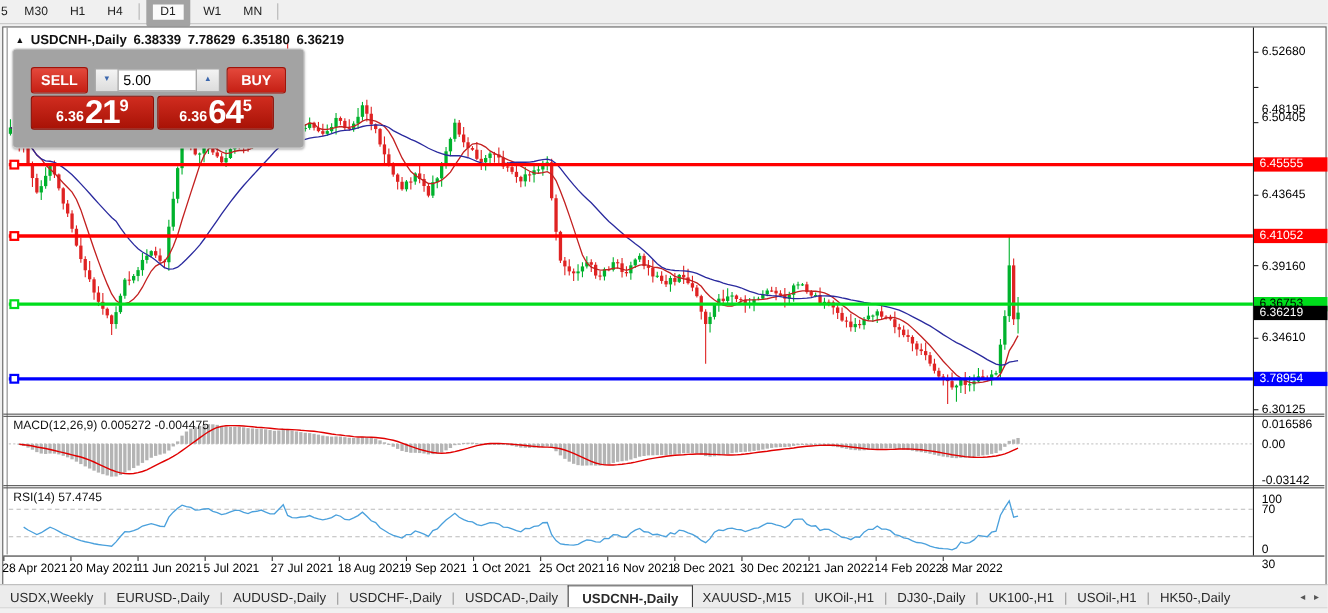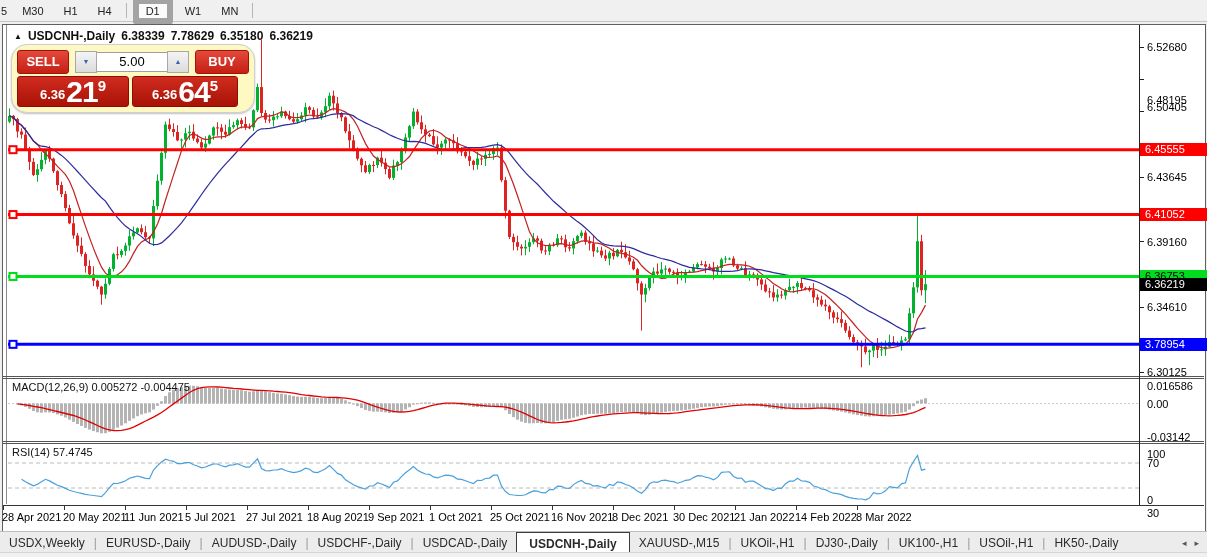--- a/index.html
+++ b/index.html
@@ -15,33 +15,33 @@
   
   #frame{left:2px;top:24px;width:1202px;height:506px;background:#fff;border:1px solid #5f5f5f;}
   #frame-inner-edge{left:6px;top:25px;width:1px;height:479px;background:#8a8a8a;}
   .sepline{left:3px;width:1201px;height:1px;background:#555;}
   #axis-vline{left:1139px;top:25px;width:1px;height:480px;background:#222;}
   
   #chart-header{left:14px;top:29px;height:14px;display:flex;align-items:center;font-size:12px;font-weight:600;color:#111;z-index:6}
   #chart-header .tri{font-size:8px;margin-right:6px;color:#111}
   #chart-header span{margin-right:6px}
   
-  #trade-widget{left:11px;top:44px;z-index:7;background:#fef9c3;border:1px solid #cfcfcf;
-    border-radius:16px;padding:5px;box-shadow:0 1px 2px rgba(0,0,0,.25);}
+  #trade-widget{left:11px;top:44px;z-index:7;background:#a3a3a3;border:1px solid #cfcfcf;
+    border-radius:4px;padding:16px;box-shadow:0 1px 2px rgba(0,0,0,.25);}
   #tw-row1{display:flex;align-items:center;height:23px;}
   .twbtn{height:22px;display:flex;align-items:center;justify-content:center;color:#fff;
      font-size:13px;font-weight:600;border-radius:3px;
      background:linear-gradient(180deg,#e4493c 0%,#c51f14 100%);border:1px solid #a31208;cursor:pointer}
   #sell-btn{width:50px;margin-right:6px}
   #buy-btn{width:52px;margin-left:6px}
   .spinbtn{width:20px;height:20px;background:linear-gradient(180deg,#f4f4f4,#dcdcdc);
      border:1px solid #a8a8a8;display:flex;align-items:center;justify-content:center;
      font-size:7px;color:#3a66ad;cursor:pointer}
   #vol-field{width:62px;height:18px;border:1px solid #a0a0a0;border-left:none;border-right:none;
-     font-size:13px;text-align:center;padding:0 4px;color:#000;background:#fff;outline:none}
+     font-size:13px;text-align:left;padding:0 4px;color:#000;background:#fff;outline:none}
   #tw-row2{display:flex;margin-top:3px;}
   .pricebox{height:29px;border-radius:3px;color:#fff;display:flex;align-items:flex-start;
      justify-content:center;background:linear-gradient(180deg,#d02c1f 0%,#a81206 100%);
      border:1px solid #8e0d04;cursor:pointer}
   #sell-price{width:110px;margin-right:3px}
   #buy-price{width:104px}
   .pb-prefix{font-size:13px;font-weight:700;align-self:flex-end;padding-bottom:4px;margin-right:1px}
   .pb-big{font-size:30px;font-weight:700;line-height:29px;letter-spacing:-1px}
   .pb-sup{font-size:15px;font-weight:700;margin-top:0px}
   

